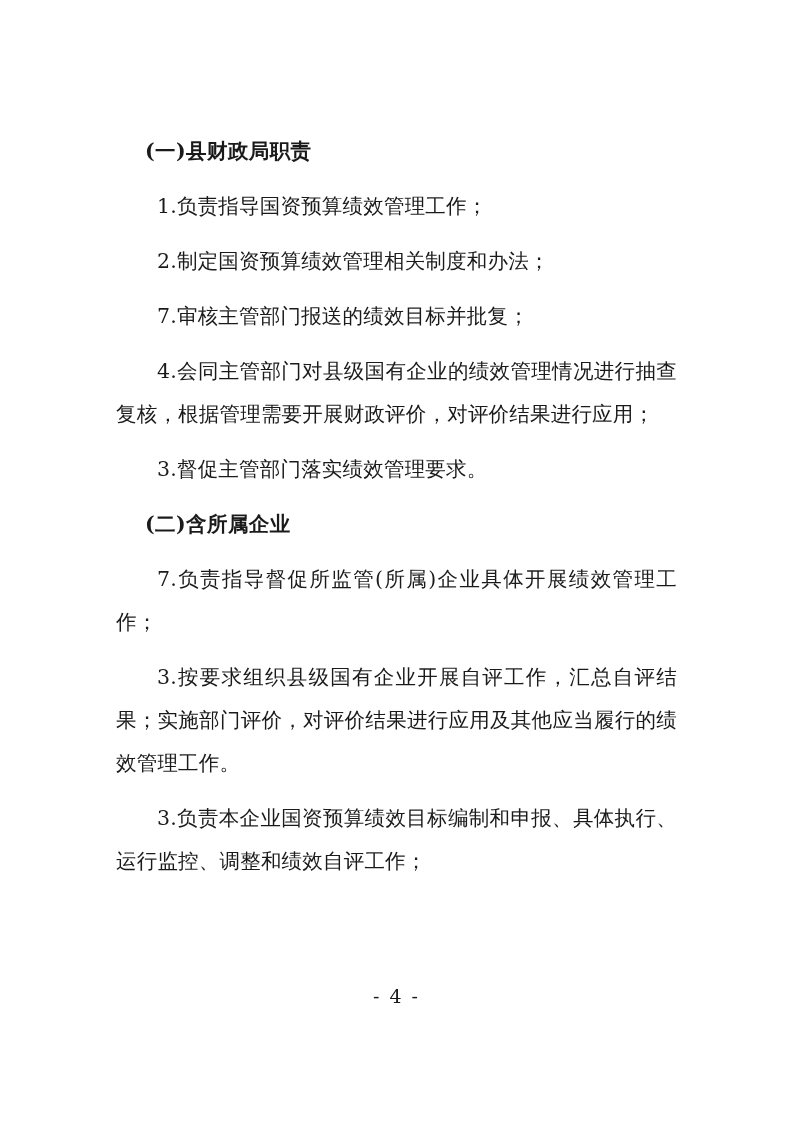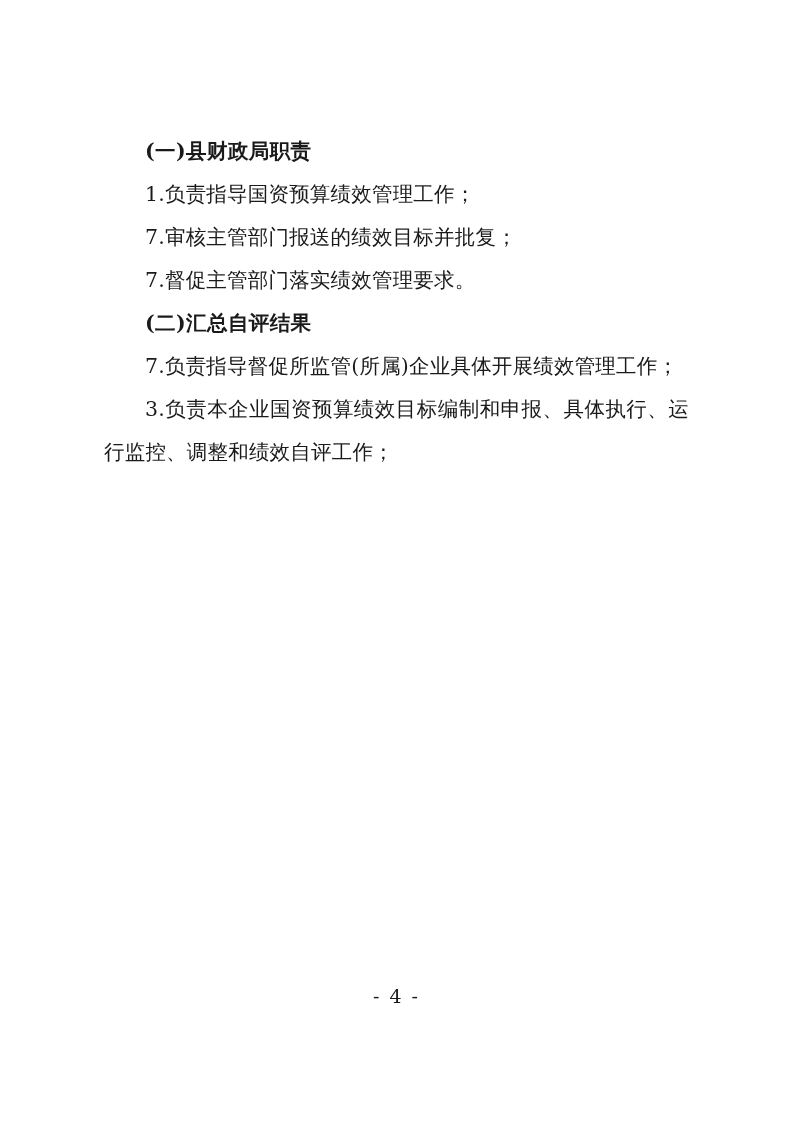--- a/index.html
+++ b/index.html
@@ -33,21 +33,21 @@
     font-weight: bold;
     text-indent: 41px;
     letter-spacing: 0.4px;
     margin: 0;
     white-space: nowrap;
   }
   .para {
     font-size: 20.5px;
     line-height: 43px;
     text-indent: 41px;
-    margin: 0;
+    margin: 12px;
     text-align: justify;
     text-justify: inter-ideograph;
     letter-spacing: 0.2px;
   }
   .footer {
     position: absolute;
     left: 0;
     width: 793px;
     top: 985px;
     text-align: center;
@@ -58,24 +58,27 @@
   }
 </style>
 </head>
 <body>
 
 <div class="page">
   <div class="doc-body">
 
     <p class="heading">(一)县财政局职责</p>
     <p class="para">1.负责指导国资预算绩效管理工作；</p>
+    <p class="para">2.制定国资预算绩效管理相关制度和办法；</p>
     <p class="para">7.审核主管部门报送的绩效目标并批复；</p>
-    <p class="para">7.督促主管部门落实绩效管理要求。</p>
+    <p class="para">4.会同主管部门对县级国有企业的绩效管理情况进行抽查复核，根据管理需要开展财政评价，对评价结果进行应用；</p>
+    <p class="para">3.督促主管部门落实绩效管理要求。</p>
 
-    <p class="heading">(二)汇总自评结果</p>
+    <p class="heading">(二)含所属企业</p>
     <p class="para">7.负责指导督促所监管(所属)企业具体开展绩效管理工作；</p>
+    <p class="para">3.按要求组织县级国有企业开展自评工作，汇总自评结果；实施部门评价，对评价结果进行应用及其他应当履行的绩效管理工作。</p>
 
     <p class="para">3.负责本企业国资预算绩效目标编制和申报、具体执行、运行监控、调整和绩效自评工作；</p>
 
   </div>
 </div>
 
 <div class="footer">- 4 -</div>
 
 </body></html>

